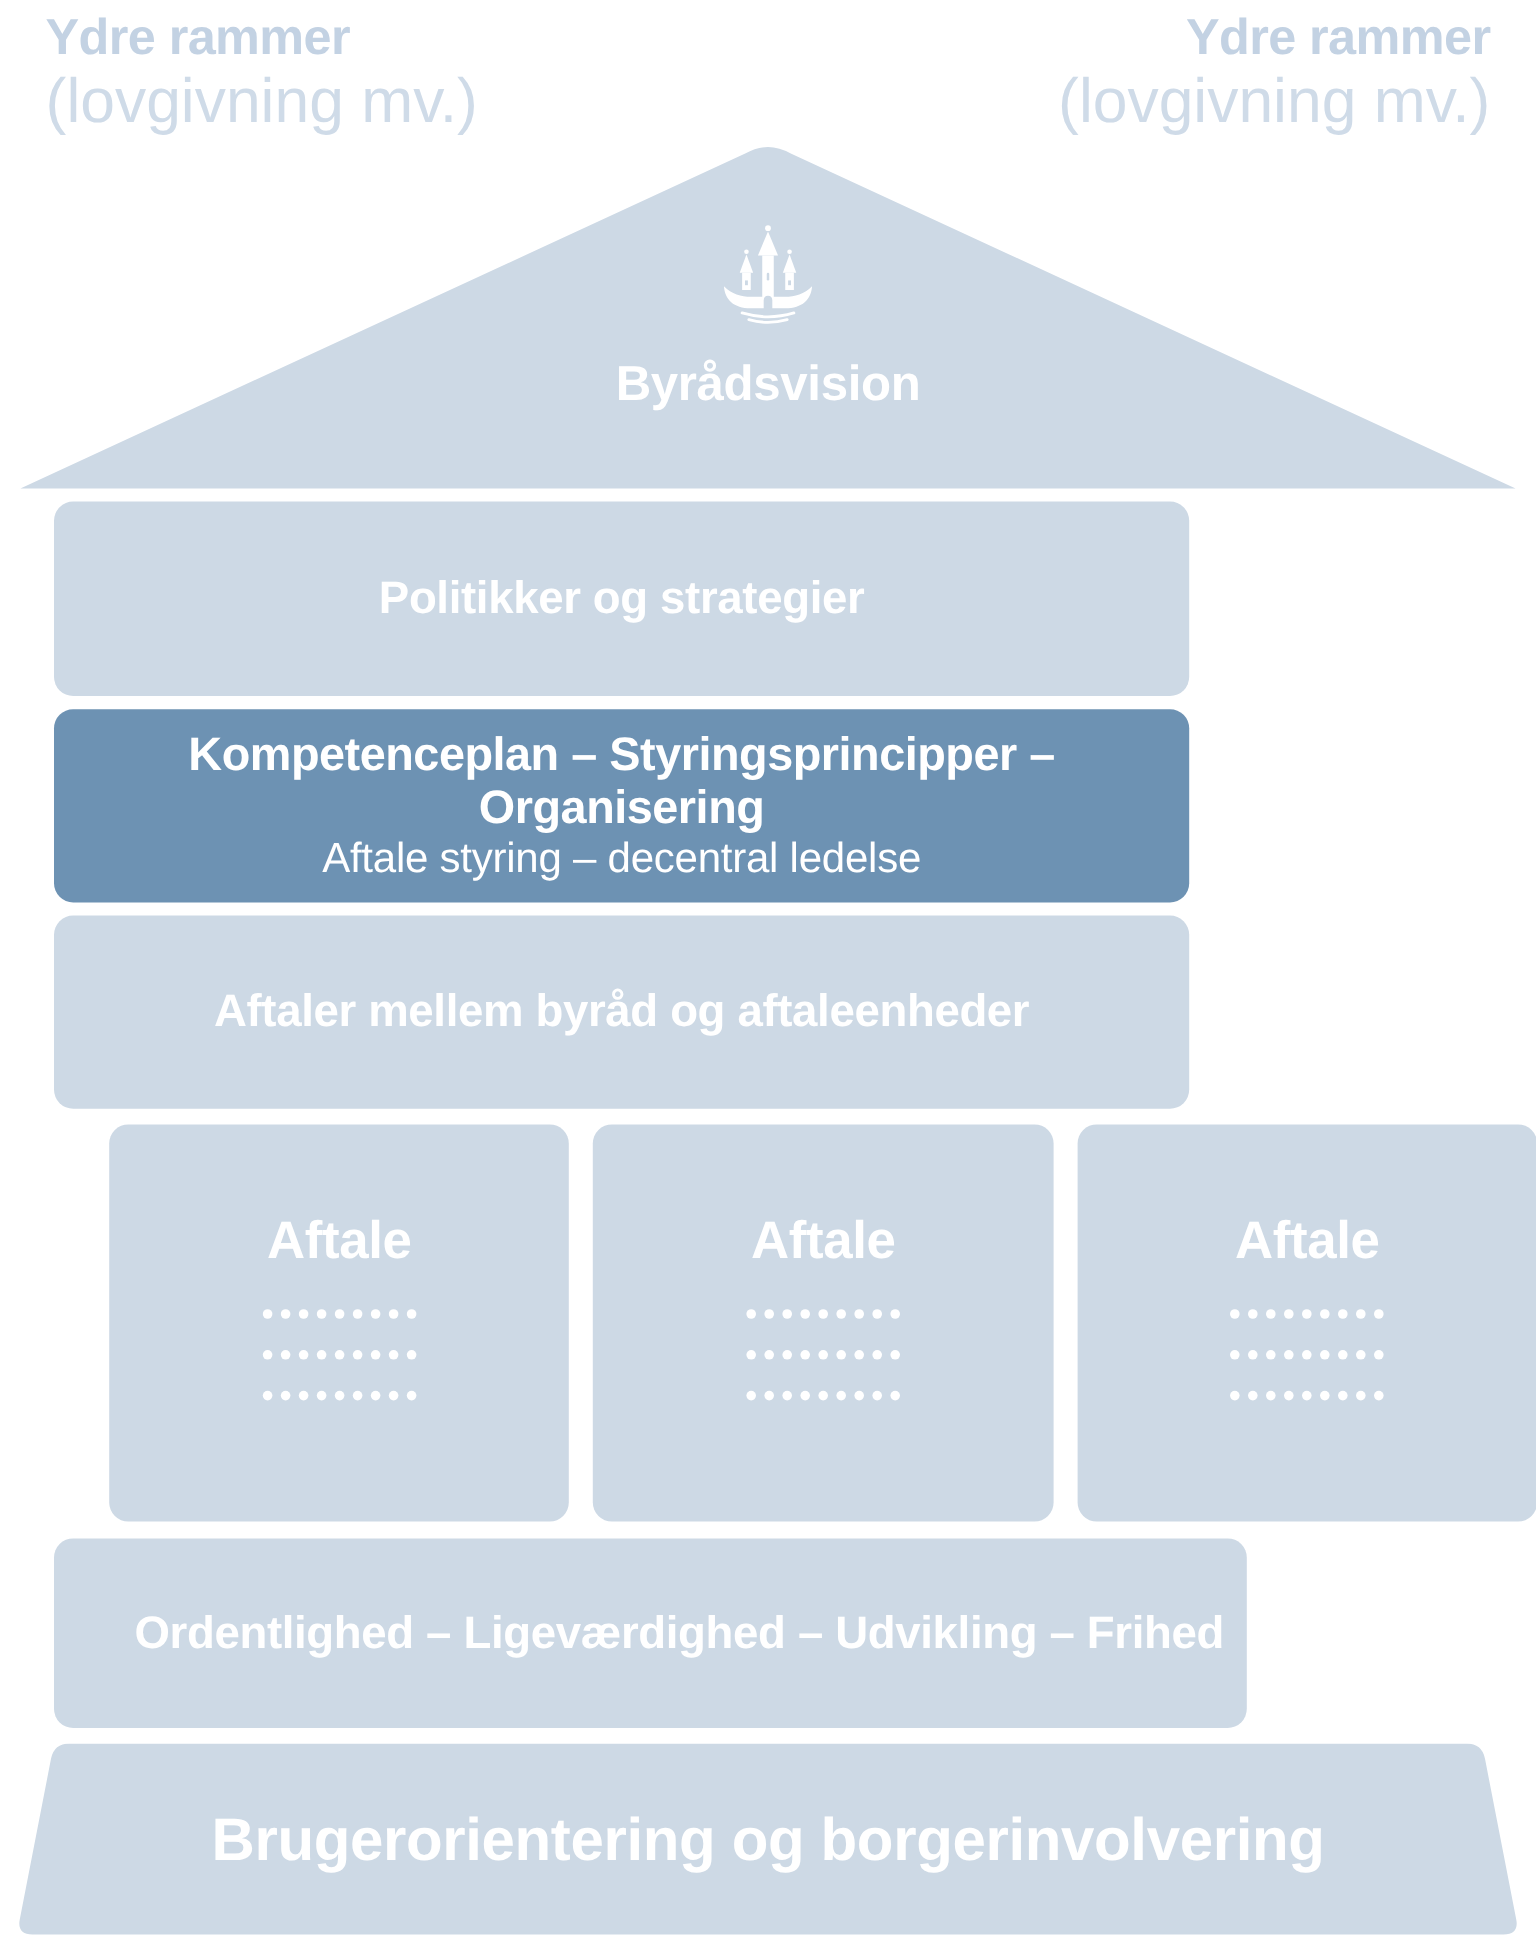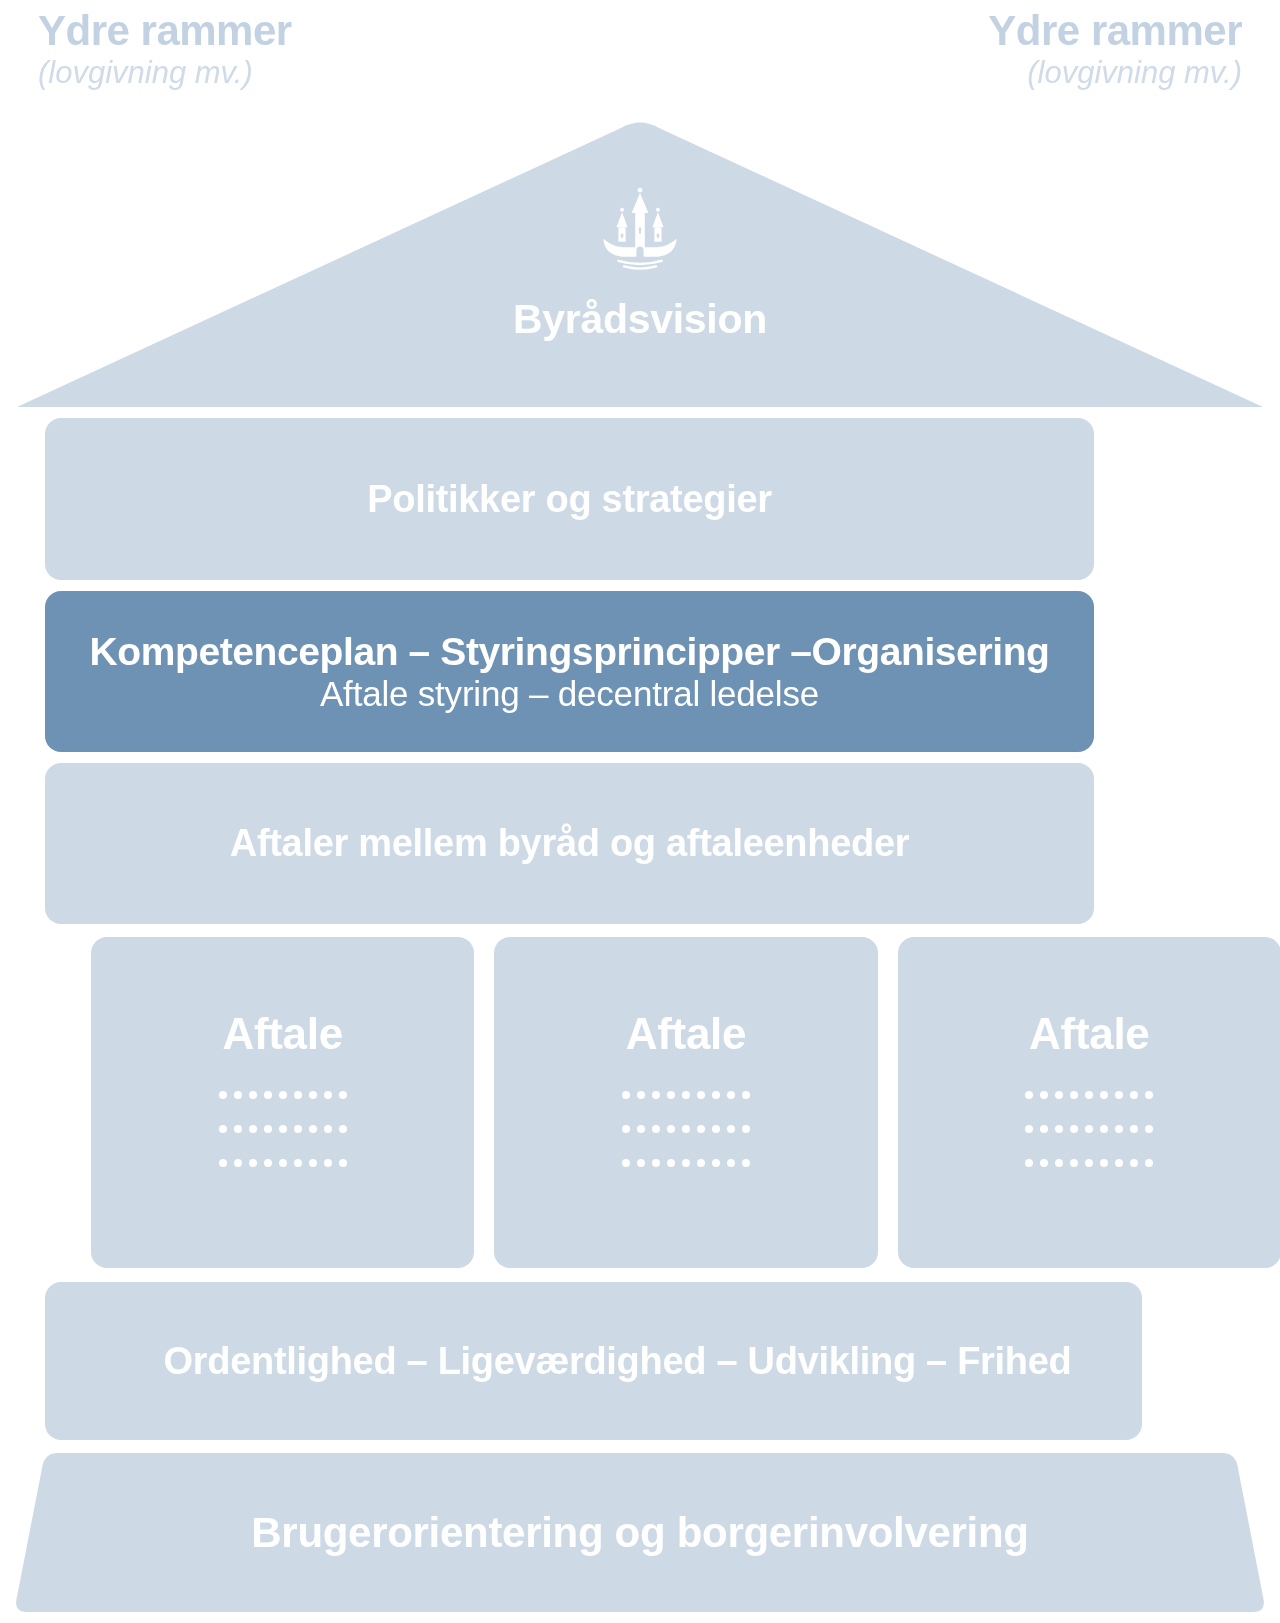--- a/index.html
+++ b/index.html
@@ -5,32 +5,32 @@
   html,body{margin:0;padding:0;background:#ffffff;}
   .canvas{
     position:relative;width:1280px;height:1623px;background:#ffffff;
     font-family:"Liberation Sans","DejaVu Sans",sans-serif;overflow:hidden;border-radius:21px;
   }
   
   .outer-label{position:absolute;top:6px;line-height:1.17;}
   .outer-label.left{left:38px;text-align:left;}
   .outer-label.right{right:38px;text-align:right;}
   .outer-title{font-size:42px;font-weight:700;letter-spacing:-0.5px;color:var(--label-bold,#c3d2e3);}
-  .outer-sub{font-size:31px;font-weight:400;color:var(--label-light,#cfdbe8);font-style:italic;}
+  .outer-sub{font-size:52px;font-weight:400;color:var(--label-light,#cfdbe8);}
   
   .roof-svg{position:absolute;left:0;top:0;width:1280px;height:410px;display:block;}
   .roof-path{fill:var(--light-blue,#cdd9e5);}
   .logo-svg{position:absolute;left:50%;top:181px;transform:translateX(-50%);width:80px;height:91px;}
   .logo-white{fill:#ffffff;}
   .logo-cut{fill:var(--light-blue,#cdd9e5);}
   .logo-wave{fill:none;stroke:#ffffff;stroke-width:3;stroke-linecap:round;}
   .roof-title{position:absolute;left:0;top:296px;width:100%;text-align:center;
     font-size:41px;font-weight:700;letter-spacing:-0.3px;color:#ffffff;}
   
-  .box{position:absolute;left:45px;width:1049px;border-radius:16px;
+  .box{position:absolute;left:45px;width:946px;border-radius:16px;
     background:var(--light-blue,#cdd9e5);display:flex;align-items:center;justify-content:center;
     color:#ffffff;font-weight:700;font-size:38px;letter-spacing:-0.3px;text-align:center;}
   .box.box1{top:418px;height:162px;}
   .box.box2{top:591px;height:161px;background:var(--dark-blue,#6d92b3);flex-direction:column;}
   .dark-title{font-size:39px;font-weight:700;letter-spacing:-0.4px;}
   .dark-sub{font-size:35px;font-weight:400;letter-spacing:-0.2px;}
   .box.box3{top:763px;height:161px;justify-content:center;}
   .box.values{top:1282px;height:158px;padding-left:48px;}
   
   .aftale-row{position:absolute;left:45px;top:937px;width:1190px;height:331px;display:flex;gap:20px;padding-left:46px;}
@@ -38,21 +38,21 @@
     display:flex;flex-direction:column;align-items:center;padding-top:72px;box-sizing:border-box;}
   .aftale-title{font-size:44px;font-weight:700;color:#ffffff;line-height:50px;letter-spacing:-0.3px;}
   .dots{margin-top:32px;display:flex;flex-direction:column;gap:26px;}
   .dot-row{display:flex;gap:7px;}
   .dot{width:8px;height:8px;border-radius:50%;background:#ffffff;}
   
   .foundation-svg{position:absolute;left:0;top:1453px;width:1280px;height:160px;display:block;}
   .foundation-path{fill:var(--light-blue,#cdd9e5);}
   .foundation-label{position:absolute;left:0;top:1453px;width:100%;height:160px;
     display:flex;align-items:center;justify-content:center;
-    font-size:42px;font-weight:700;letter-spacing:-0.3px;color:#ffffff;}
+    font-size:50px;font-weight:700;letter-spacing:-0.3px;color:#ffffff;}
 </style>
 </head>
 <body>
 
 <div class="canvas">
 
   <div class="outer-label left">
     <div class="outer-title">Ydre rammer</div>
     <div class="outer-sub">(lovgivning mv.)</div>
   </div>

